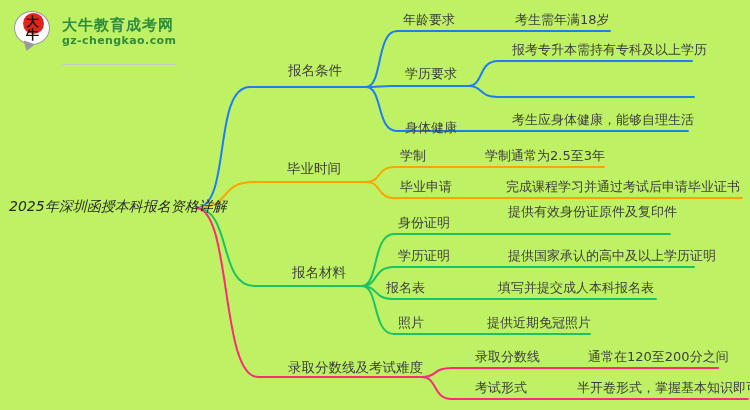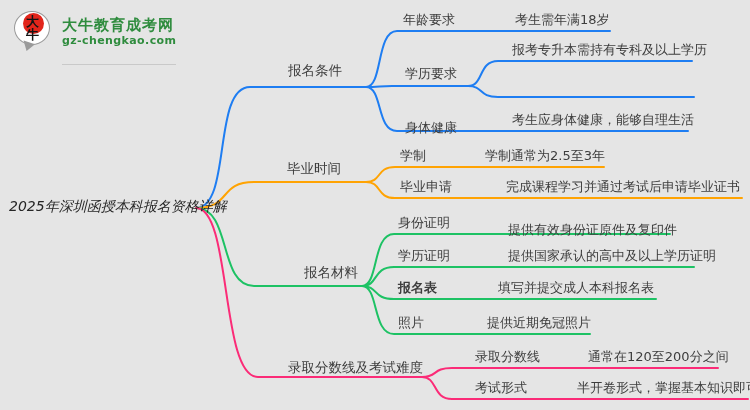--- a/index.html
+++ b/index.html
@@ -1,17 +1,17 @@
 <!DOCTYPE html>
 <html><head>
 <meta charset="utf-8">
 <style>
   html,body { margin:0; padding:0; }
   #stage {
-    position:relative; width:750px; height:410px; background:#e5e5e5;
+    position:relative; width:750px; height:410px; background:#bef264;
     overflow:hidden;
     font-family:"DejaVu Sans","Liberation Sans",sans-serif;
   }
   
   .logo { position:absolute; top:11px; left:14px; display:flex; align-items:flex-start; gap:8px; cursor:pointer; }
   .logo-icon { position:relative; width:40px; height:42px; flex:0 0 auto; }
   .bubble { position:absolute; top:0; left:0; width:34px; height:32px; background:#fff;
             border:1.5px solid #9a9a9a; border-radius:50%; }
   .bubble-tail { position:absolute; left:7px; top:31px; width:0; height:0;
                  border:6px solid transparent; border-top:9px solid #9a9a9a;
@@ -79,26 +79,26 @@
   <div class="node" style="left:512px; top:42px;">报考专升本需持有专科及以上学历</div>
   <div class="node" style="left:405px; top:120px;">身体健康</div>
   <div class="node" style="left:512px; top:112px;">考生应身体健康，能够自理生活</div>
 
   <div class="node l1" style="left:287px; top:160px;">毕业时间</div>
   <div class="node" style="left:400px; top:148px;">学制</div>
   <div class="node" style="left:485px; top:148px;">学制通常为2.5至3年</div>
   <div class="node" style="left:400px; top:179px;">毕业申请</div>
   <div class="node" style="left:506px; top:179px;">完成课程学习并通过考试后申请毕业证书</div>
 
-  <div class="node l1" style="left:304px; top:264px;">报名材料</div>
+  <div class="node l1" style="left:292px; top:264px;">报名材料</div>
   <div class="node" style="left:398px; top:215px;">身份证明</div>
-  <div class="node" style="left:508px; top:222px;">提供有效身份证原件及复印件</div>
+  <div class="node" style="left:508px; top:204px;">提供有效身份证原件及复印件</div>
   <div class="node" style="left:398px; top:248px;">学历证明</div>
   <div class="node" style="left:508px; top:248px;">提供国家承认的高中及以上学历证明</div>
-  <div class="node" style="left:398px; top:280px;font-weight:bold;">报名表</div>
+  <div class="node" style="left:386px; top:280px;">报名表</div>
   <div class="node" style="left:498px; top:280px;">填写并提交成人本科报名表</div>
   <div class="node" style="left:398px; top:315px;">照片</div>
   <div class="node" style="left:487px; top:315px;">提供近期免冠照片</div>
 
   <div class="node l1" style="left:288px; top:359px;">录取分数线及考试难度</div>
   <div class="node" style="left:475px; top:349px;">录取分数线</div>
   <div class="node" style="left:588px; top:349px;">通常在120至200分之间</div>
   <div class="node" style="left:475px; top:380px;">考试形式</div>
   <div class="node" style="left:577px; top:380px;">半开卷形式，掌握基本知识即可</div>
 

